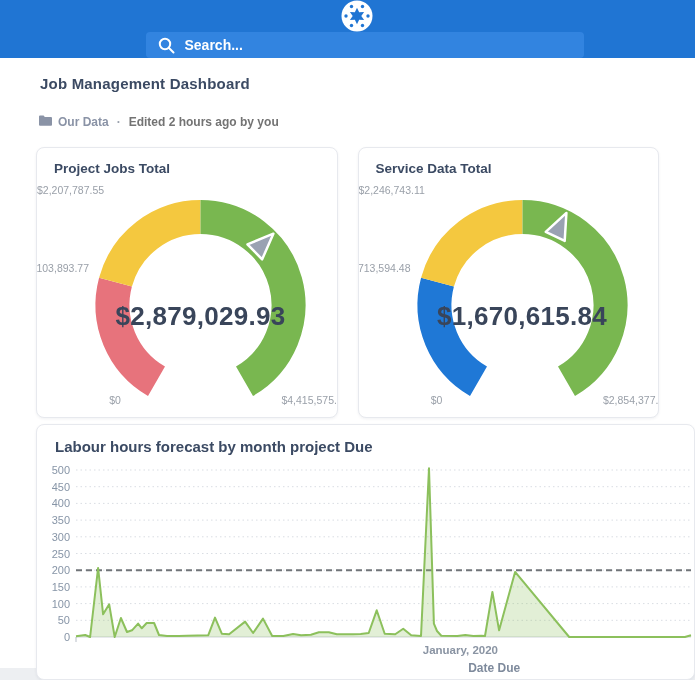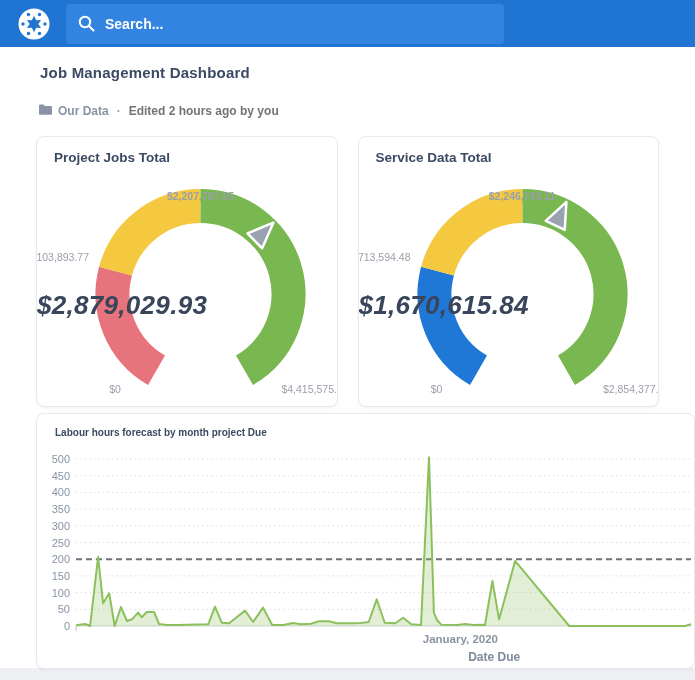--- a/index.html
+++ b/index.html
@@ -1,21 +1,21 @@
 <!DOCTYPE html>
 <html><head>
 <meta charset="utf-8">
 <style>
   * { margin:0; padding:0; box-sizing:border-box; }
   html,body { width:695px; height:680px; }
   body { background:#edeff2; font-family:"Liberation Sans", sans-serif; overflow:hidden; }
   .page { width:695px; height:668px; background:#ffffff; }
 
   
-  .topbar { height:47px; background:#2075d3; display:flex; align-items:center; padding-left:18px; }
+  .topbar { height:58px; background:#2075d3; display:flex; align-items:center; padding-left:18px;flex-direction:column; }
   .logo { width:32px; height:32px; flex:0 0 auto; }
   .searchbox { margin-left:16px; width:438px; height:40px; background:#3284e0; border-radius:4px;
                display:flex; align-items:center; padding:0 12px; }
   .searchbox svg { flex:0 0 auto; }
   .search-input { background:transparent; border:none; outline:none; color:#fff; font-weight:bold;
                   font-size:14px; margin-left:10px; width:100%; font-family:"Liberation Sans", sans-serif; }
   .search-input::placeholder { color:#ffffff; opacity:1; font-weight:bold; }
 
   
   .page-title { margin:17px 0 0 40px; font-size:15px; font-weight:bold; color:#3b4a63; letter-spacing:.2px; }
@@ -24,29 +24,29 @@
   .meta-row .edited { color:#737373; }
   .meta-row svg { margin-right:6px; }
 
   
   .cards-row { display:flex; gap:20px; margin:18px 36px 0 36px; }
   .card { background:#fff; border:1px solid #e7e9ee; border-radius:8px; box-shadow:0 1px 3px rgba(20,30,60,.06); }
   .gauge-card { width:327px; height:271px; position:relative; overflow:hidden; }
   .g-title { position:absolute; top:13px; left:17px; font-size:13.5px; font-weight:bold; color:#3b4a63; }
   .gauge-svg { position:absolute; left:0; top:0; }
   .lbl { position:absolute; font-size:10.5px; color:#9aa0a9; white-space:nowrap; }
-  .lbl-half    { top:53px; left:0; width:327px; text-align:center;font-weight:bold; }
+  .lbl-half    { top:36px; left:0; width:327px; text-align:left; }
   .lbl-quarter { top:114px; left:-23px; width:75px; text-align:right; }
   .lbl-min     { top:246px; left:56px;  width:44px; text-align:center; }
   .lbl-max     { top:246px; left:229px; width:98px; text-align:center; }
-  .g-value { position:absolute; top:153px; left:0; width:327px; text-align:left;
-             font-size:26px; font-weight:bold; color:#39455a; letter-spacing:.3px;font-style:italic; }
+  .g-value { position:absolute; top:153px; left:0; width:327px; text-align:center;
+             font-size:26px; font-weight:bold; color:#39455a; letter-spacing:.3px; }
 
   .chart-card { margin:6px 36px 0 36px; width:659px; height:256px; position:relative; overflow:hidden; }
-  .c-title { position:absolute; top:13px; left:18px; font-size:10px; font-weight:bold; color:#3b4a63; }
+  .c-title { position:absolute; top:13px; left:18px; font-size:15px; font-weight:bold; color:#3b4a63; }
   .chart-svg { position:absolute; left:0; top:0; }
 </style>
 </head>
 <body>
 
 <div class="page">
 
   <div class="topbar">
     <svg class="logo" viewBox="0 0 32 32">
       <circle cx="16" cy="16" r="15.5" fill="#ffffff"></circle>

